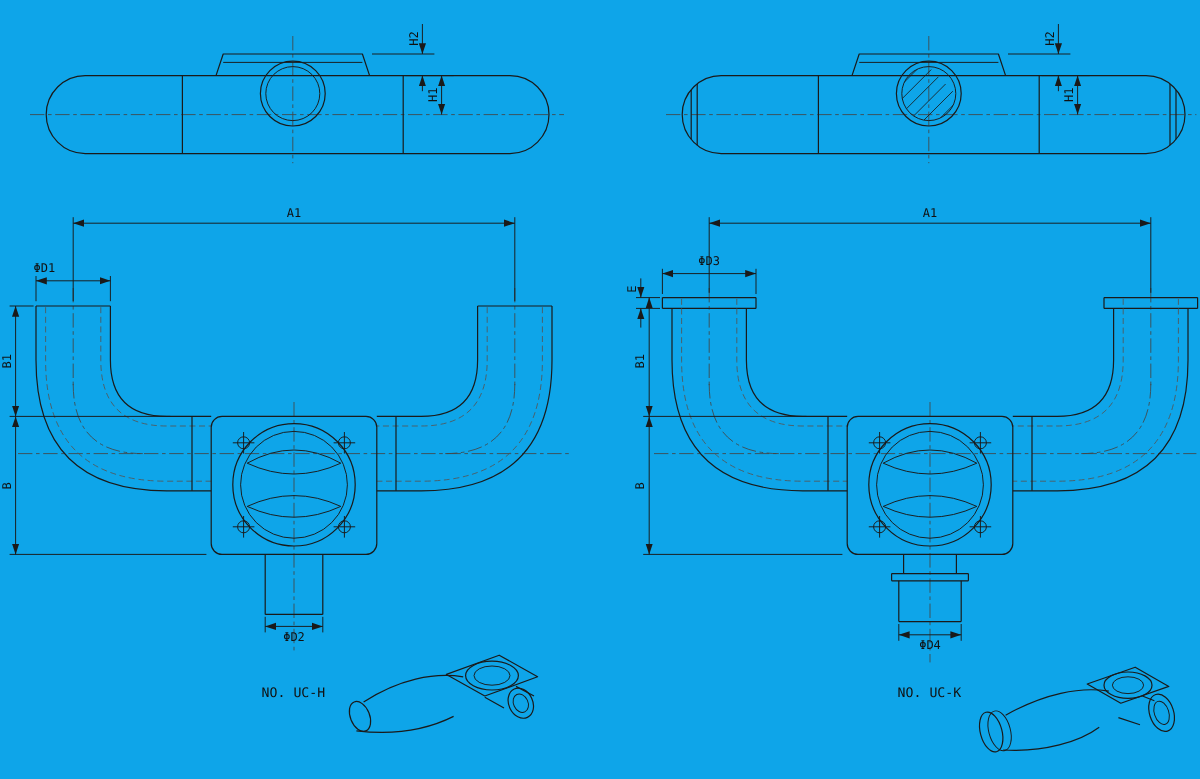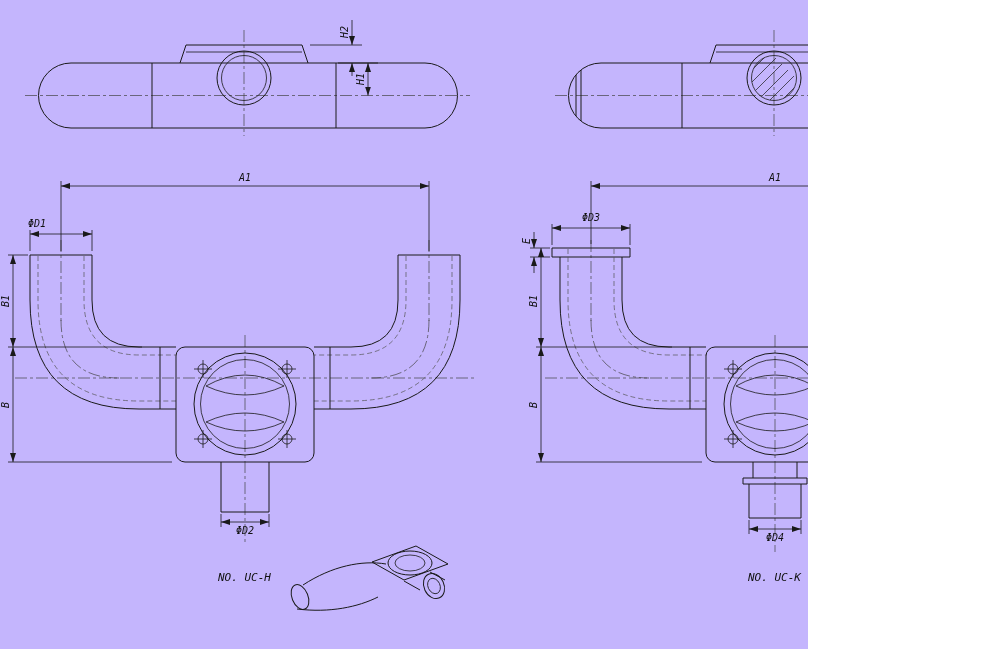--- a/index.html
+++ b/index.html
@@ -1,17 +1,17 @@
 <!DOCTYPE html>
 <html><head>
 <meta charset="utf-8">
 <style>
   html,body{margin:0;padding:0;background:#fff;}
-  .canvas{position:relative;width:808px;height:649px;background:#c4b5fd;overflow:hidden;
-          font-family:"DejaVu Sans Mono","Liberation Mono",monospace;font-style:italic;}
+  .canvas{position:relative;width:1000px;height:649px;background:#0ea5e9;overflow:hidden;
+          font-family:"DejaVu Sans Mono","Liberation Mono",monospace;}
   svg{position:absolute;left:0;top:0;}
   .ln{stroke:#1a1a1a;stroke-width:1;fill:none;stroke-linejoin:round;}
   .thin{stroke:#1a1a1a;stroke-width:.8;fill:none;}
   .cl{stroke:#444;stroke-width:.7;fill:none;stroke-dasharray:12 3 3 3;}
   .hd{stroke:#555;stroke-width:.7;fill:none;stroke-dasharray:5 3;}
   .dim{stroke:#1a1a1a;stroke-width:.8;fill:none;}
   .knl{stroke:#1a1a1a;stroke-width:.7;}
   text.t{font-family:"DejaVu Sans Mono","Liberation Mono",monospace;font-size:10px;fill:#111;}
   text.lbl{font-family:"DejaVu Sans Mono","Liberation Mono",monospace;font-size:11px;fill:#111;}
 </style>

